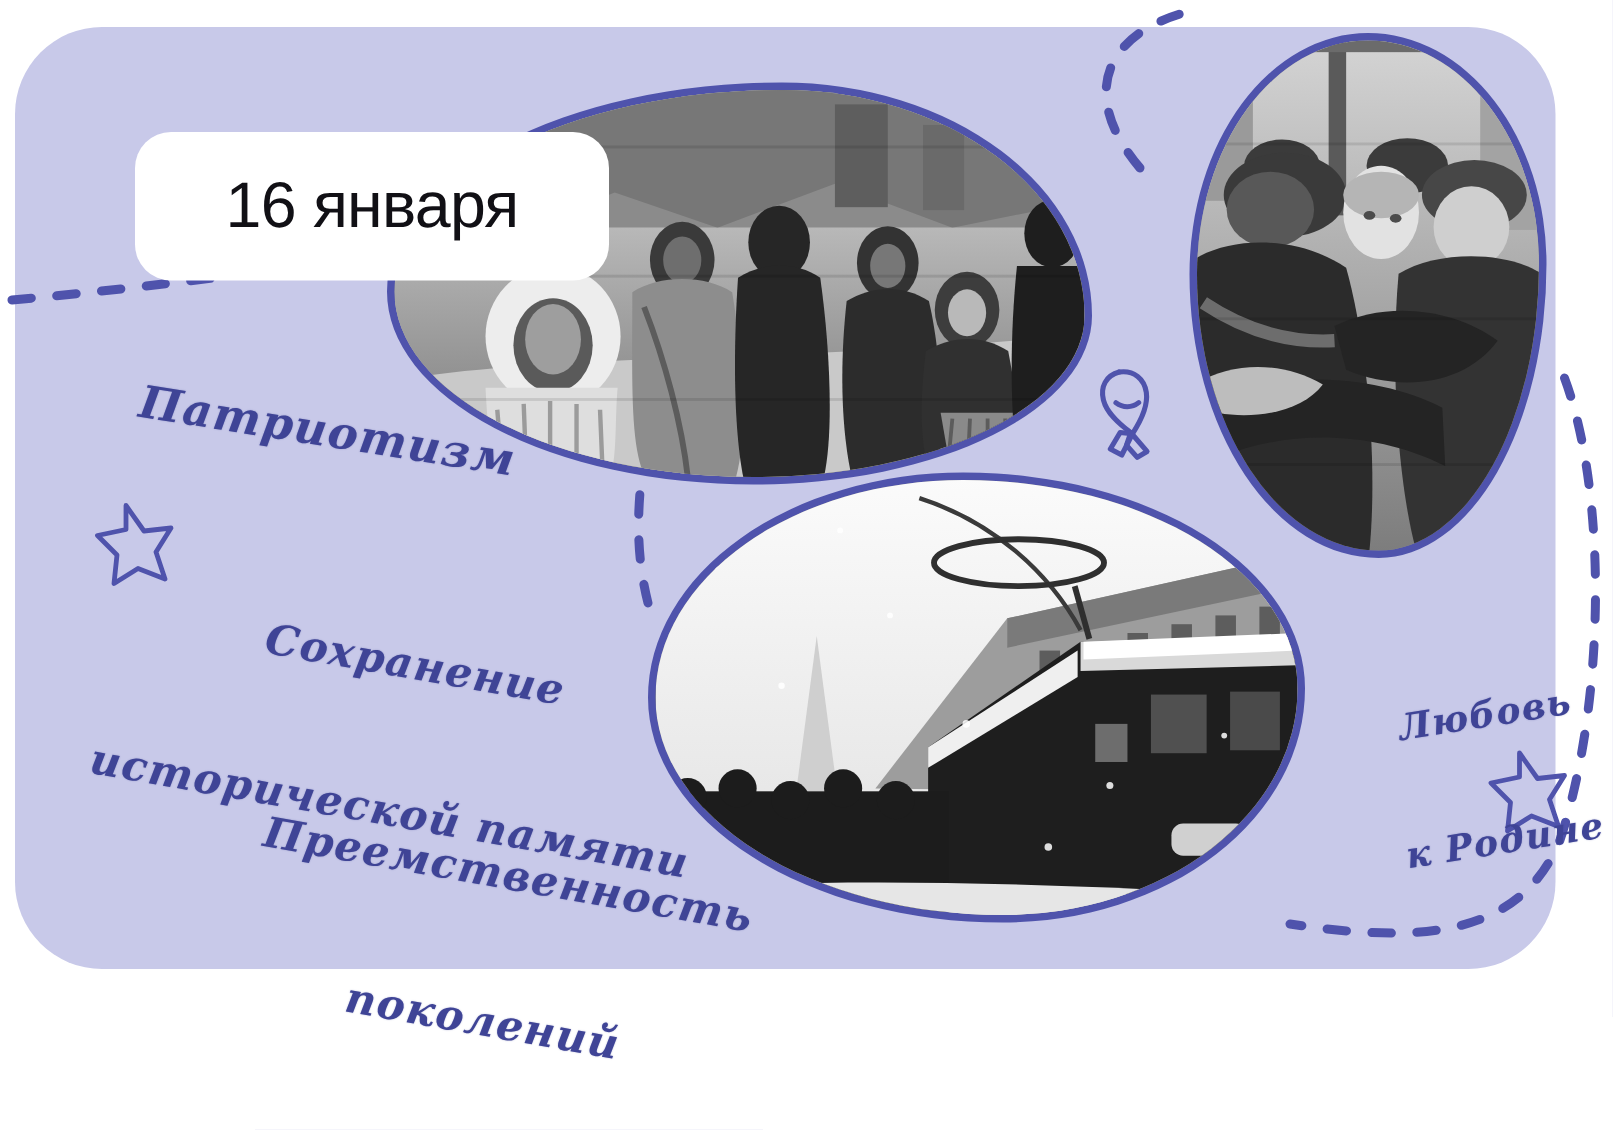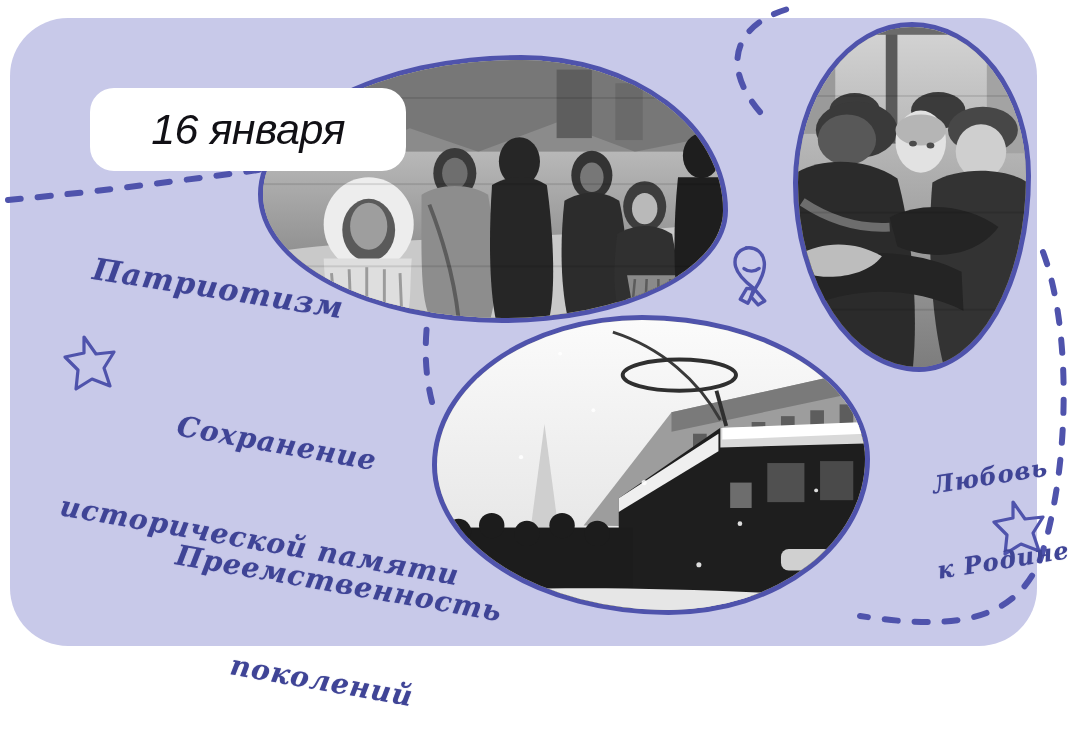--- a/index.html
+++ b/index.html
@@ -25,26 +25,25 @@
   .deco {
     position: absolute; left: 0; top: 0;
     width: 1075px; height: 753px;
     pointer-events: none;
   }
 
   
   .badge {
     position: absolute;
     left: 90px; top: 88px;
-    width: 316px; height: 83px;
+    width: 316px; height: 99px;
     background: #ffffff;
     border-radius: 24px;
     display: flex; align-items: center; justify-content: center;
     z-index: 40;
-    font-style: italic;
   }
   .badge-label {
     font-size: 43px;
     font-weight: 400;
     color: #111015;
     letter-spacing: -0.5px;
     white-space: nowrap;
   }
 
   

